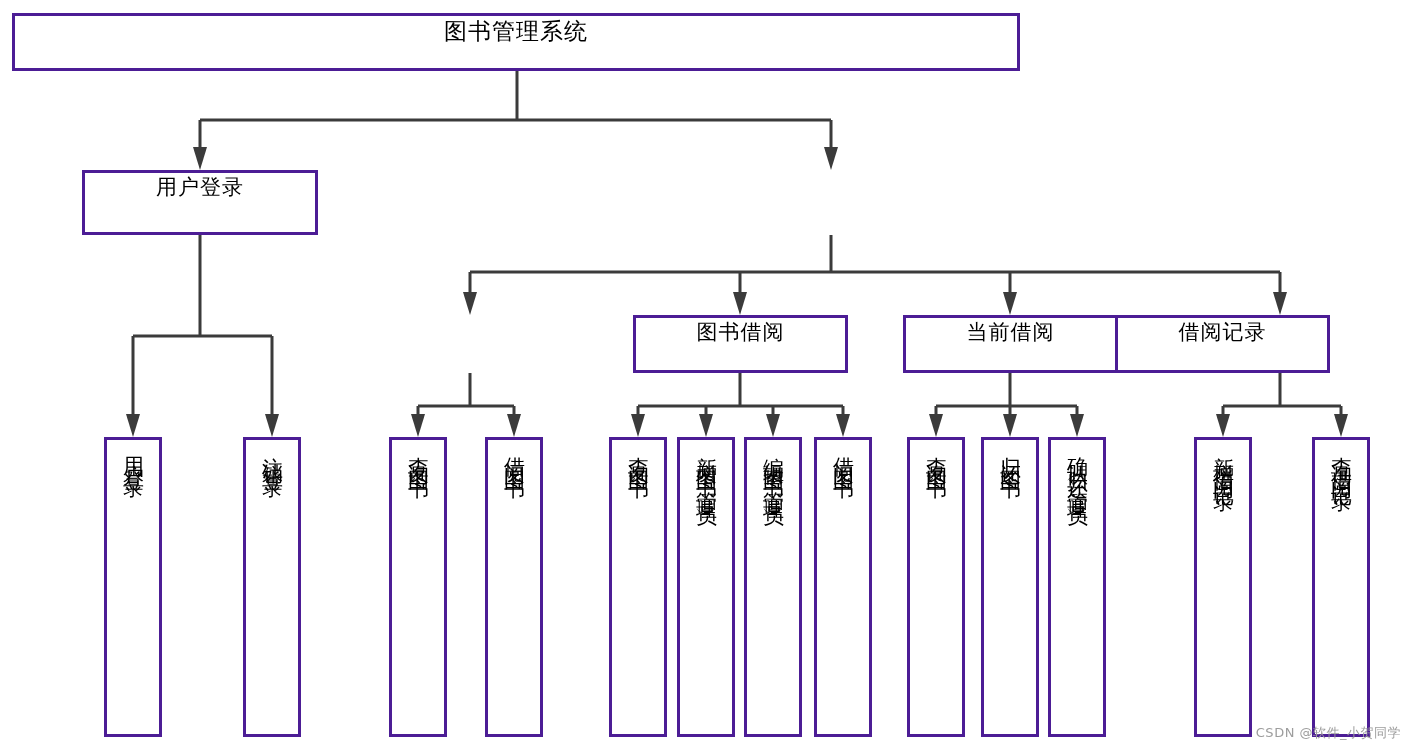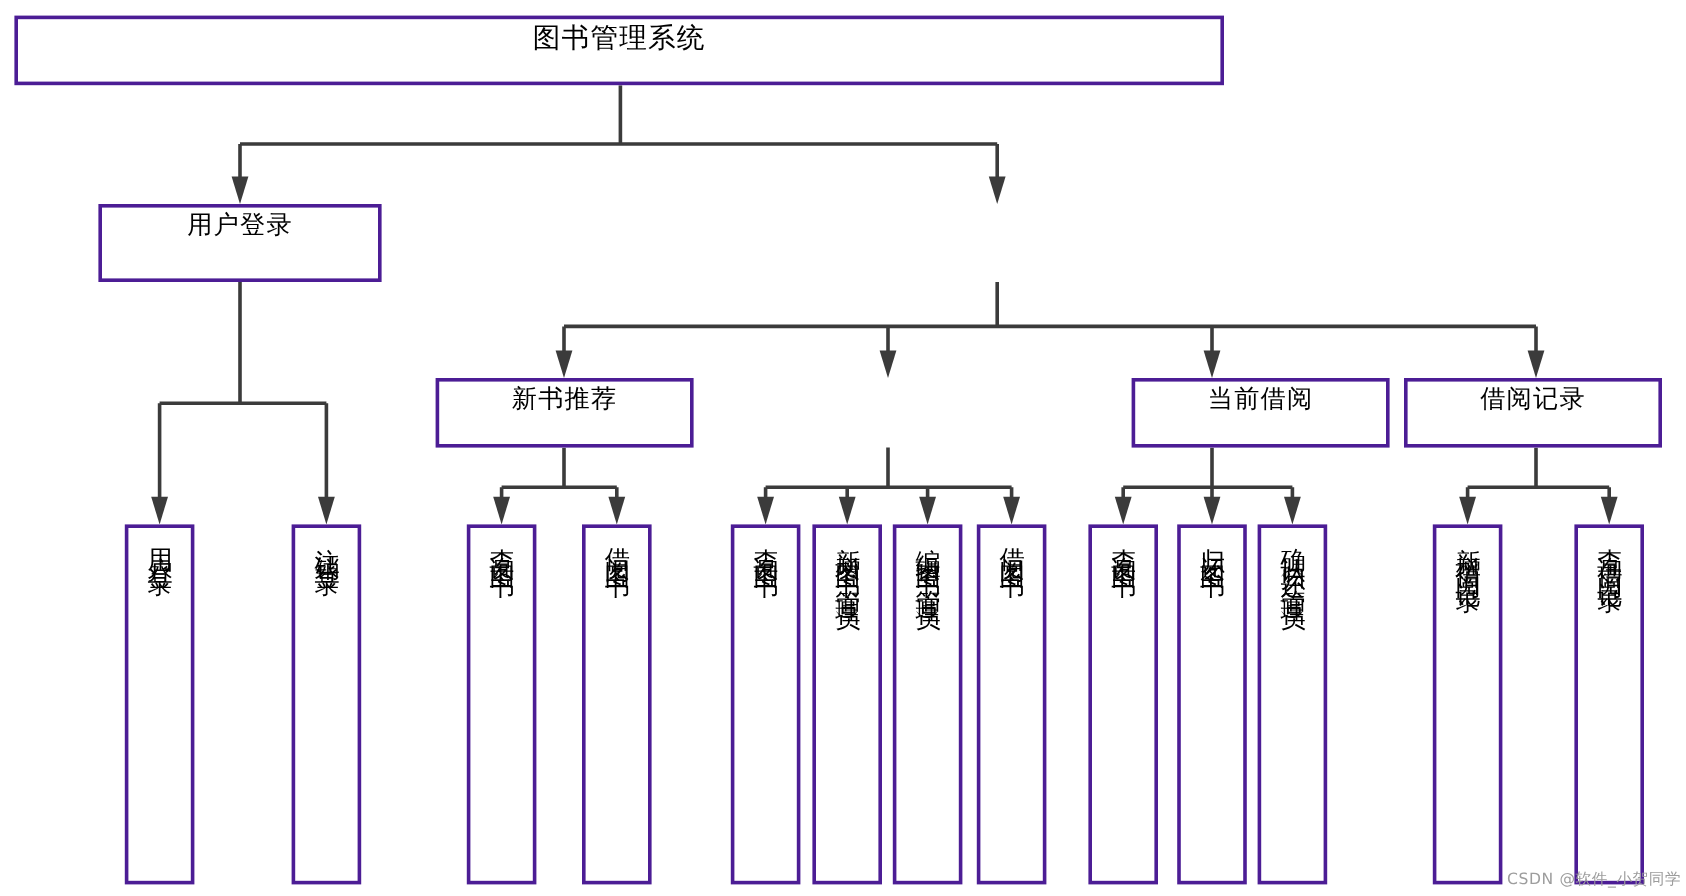--- a/index.html
+++ b/index.html
@@ -74,27 +74,27 @@
   </svg>
 
   <div class="node h root" style="left:12px;top:13px;width:1008px;height:58px;">
     <span>图书管理系统</span>
   </div>
 
   <div class="node h" style="left:82px;top:170px;width:236px;height:65px;">
     <span>用户登录</span>
   </div>
 
-  <div class="node h" style="left:363px;top:315px;width:215px;height:58px;">
-    <span>新书推荐</span>
+  <div class="node h" style="left:633px;top:315px;width:215px;height:58px;">
+    <span>图书借阅</span>
   </div>
-  <div class="node h" style="left:903px;top:315px;width:215px;height:58px;margin-left:40px;">
+  <div class="node h" style="left:903px;top:315px;width:215px;height:58px;">
     <span>当前借阅</span>
   </div>
-  <div class="node h" style="left:1170px;top:315px;width:215px;height:58px;">
+  <div class="node h" style="left:1115px;top:315px;width:215px;height:58px;">
     <span>借阅记录</span>
   </div>
 
   <div class="node v" style="left:104px;top:437px;width:58px;height:300px;">
     <span class="txt">用户登录</span>
   </div>
   <div class="node v" style="left:243px;top:437px;width:58px;height:300px;">
     <span class="txt">注销登录</span>
   </div>
 

